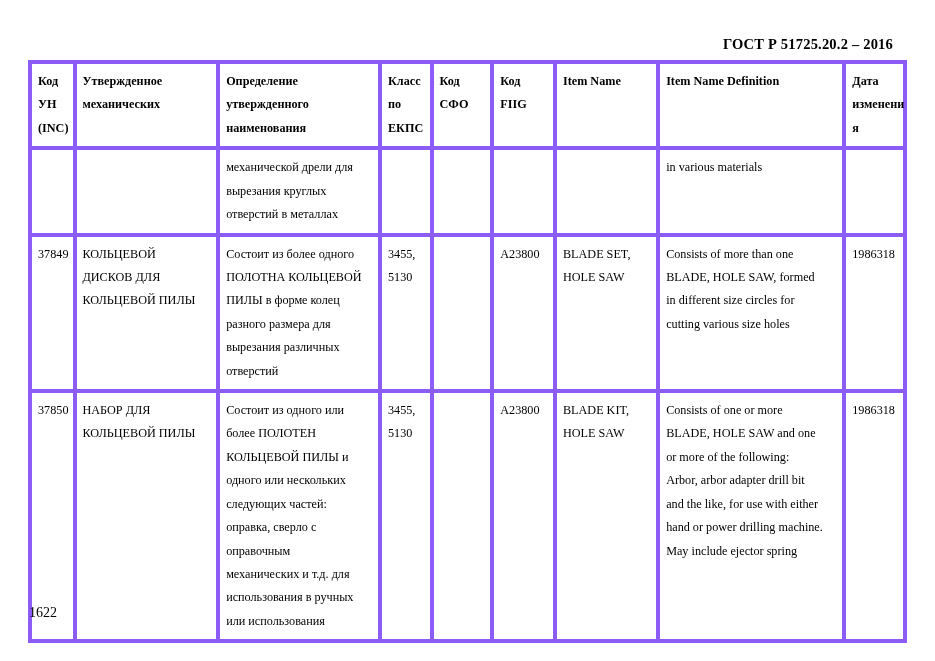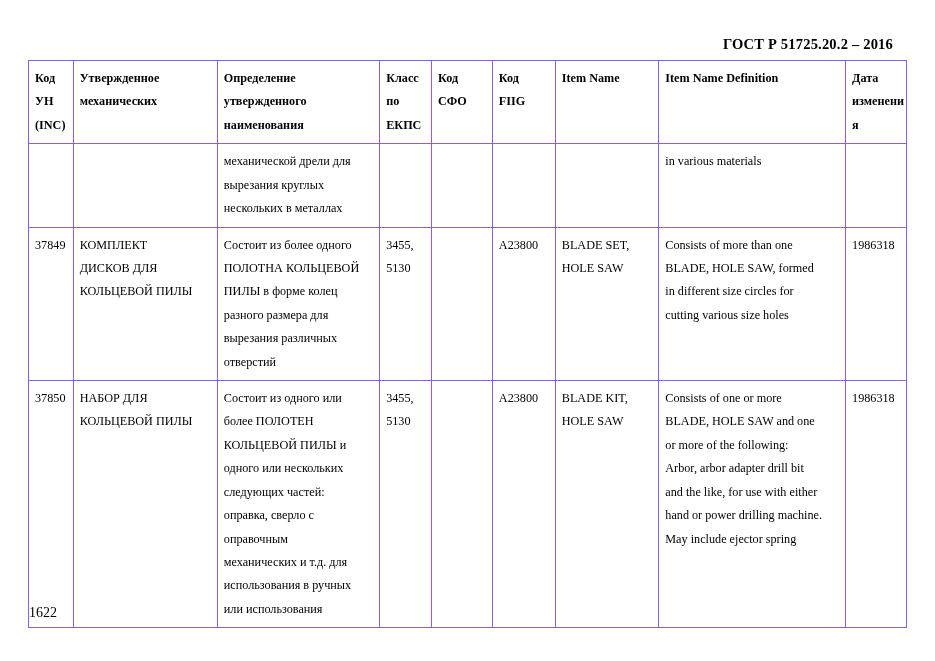--- a/index.html
+++ b/index.html
@@ -34,21 +34,21 @@
   }
   table.doc-table {
     position: absolute;
     left: 28px;
     top: 60px;
     width: 879px;
     border-collapse: collapse;
     table-layout: fixed;
   }
   table.doc-table td, table.doc-table th {
-    border: 1px solid #8b5cf6;
+    border: 4px solid #8b5cf6;
     vertical-align: top;
     padding: 6px 5px 6px 6px;
     font-size: 12.2px;
     line-height: 1.92;
     text-align: left;
     font-weight: normal;
   }
   table.doc-table th {
     font-weight: bold;
     line-height: 1.92;
@@ -140,21 +140,21 @@
       <tr>
         <td class="cell-lines">
             <span>&nbsp;</span>
           </td>
         <td class="cell-lines">
             <span>&nbsp;</span>
           </td>
         <td class="cell-lines">
             <span>механической дрели для</span>
             <span>вырезания круглых</span>
-            <span>нескольких в металлах</span>
+            <span>отверстий в металлах</span>
           </td>
         <td class="cell-lines">
             <span>&nbsp;</span>
           </td>
         <td class="cell-lines">
             <span>&nbsp;</span>
           </td>
         <td class="cell-lines">
             <span>&nbsp;</span>
           </td>
@@ -166,21 +166,21 @@
           </td>
         <td class="cell-lines">
             <span>&nbsp;</span>
           </td>
       </tr>
       <tr>
         <td class="cell-lines">
             <span>37849</span>
           </td>
         <td class="cell-lines">
-            <span>КОМПЛЕКТ</span>
+            <span>КОЛЬЦЕВОЙ</span>
             <span>ДИСКОВ ДЛЯ</span>
             <span>КОЛЬЦЕВОЙ ПИЛЫ</span>
           </td>
         <td class="cell-lines">
             <span>Состоит из более одного</span>
             <span>ПОЛОТНА КОЛЬЦЕВОЙ</span>
             <span>ПИЛЫ в форме колец</span>
             <span>разного размера для</span>
             <span>вырезания различных</span>
             <span>отверстий</span>

